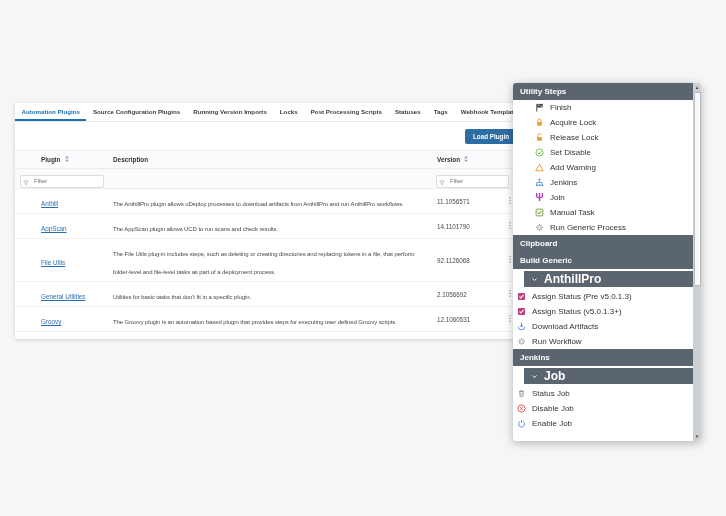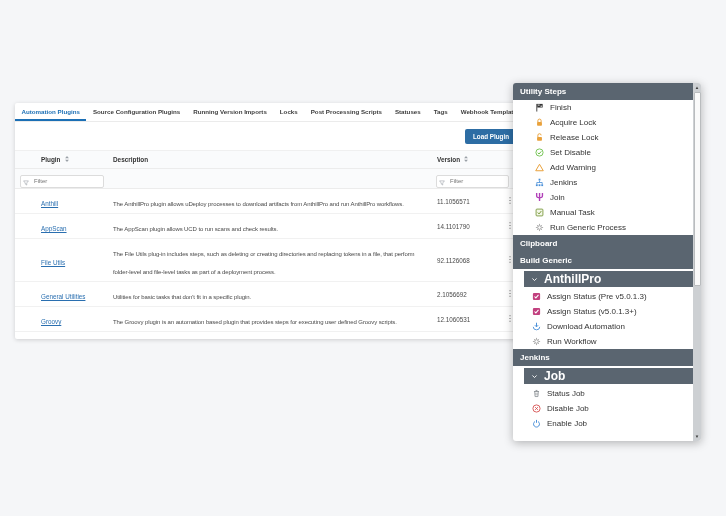--- a/index.html
+++ b/index.html
@@ -75,21 +75,21 @@
   }
   .group-header {
     background:#5a6570; color:#fff; font-size:12px; font-weight:600;
     height:16px; padding-left:6px; margin:2px 0 2px 11px;
     display:flex; align-items:center; gap:5px; flex:none; cursor:pointer;
   }
   .step-item {
     height:15px; display:flex; align-items:center; gap:6px;
     padding-left:22px; font-size:8px; color:#333; flex:none; cursor:pointer;
   }
-  .step-item.indent { padding-left:19px; }
+  .step-item.indent { padding-left:4px; }
   .icon { width:9px; height:9px; flex:none; display:inline-flex; align-items:center; justify-content:center; }
   .psi { font-size:10px; line-height:9px; color:#b13fb8; font-weight:700; }
 
   .scrollbar { width:8px; background:#cdd0d3; display:flex; flex-direction:column; align-items:center; }
   .sb-arrow { height:9px; width:100%; font-size:4.5px; color:#3d3d3d; text-align:center; line-height:9px; cursor:pointer; }
   .sb-track { flex:1; width:100%; position:relative; cursor:pointer; }
   .sb-thumb {
     position:absolute; top:0; left:0.5px; width:7px; height:57%;
     background:#fafafa; border:1px solid #b9bcbe; border-radius:1px;
   }
@@ -320,21 +320,21 @@
         </span>
       <span>Assign Status (v5.0.1.3+)</span>
     </div>
     <div class="step-item indent">
       <span class="icon">
           <svg width="9" height="9" viewBox="0 0 10 10">
             <path d="M5 0.8v4.4M3.2 3.6L5 5.4l1.8-1.8" fill="none" stroke="#4a90d9" stroke-width="1.1"></path>
             <path d="M1.4 5.4a3.6 3.3 0 0 0 7.2 0" fill="none" stroke="#4a90d9" stroke-width="1"></path>
           </svg>
         </span>
-      <span>Download Automation</span>
+      <span>Download Artifacts</span>
     </div>
     <div class="step-item indent">
       <span class="icon">
           <svg width="9" height="9" viewBox="0 0 10 10">
             <circle cx="5" cy="5" r="2" fill="none" stroke="#999" stroke-width="1"></circle>
             <path d="M5 1v1.4M5 7.6V9M1 5h1.4M7.6 5H9M2.2 2.2l1 1M6.8 6.8l1 1M7.8 2.2l-1 1M3.2 6.8l-1 1" stroke="#999" stroke-width="0.9"></path>
           </svg>
         </span>
       <span>Run Workflow</span>
     </div>

